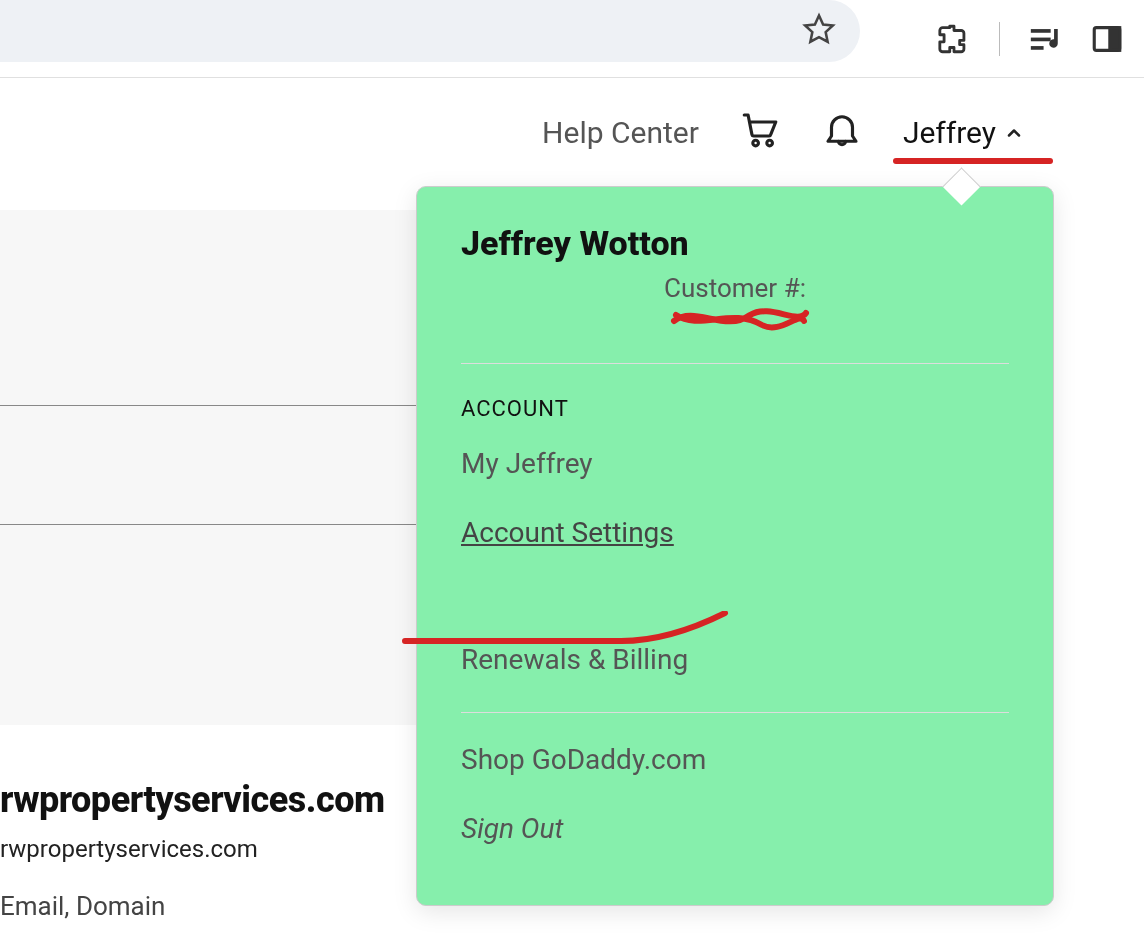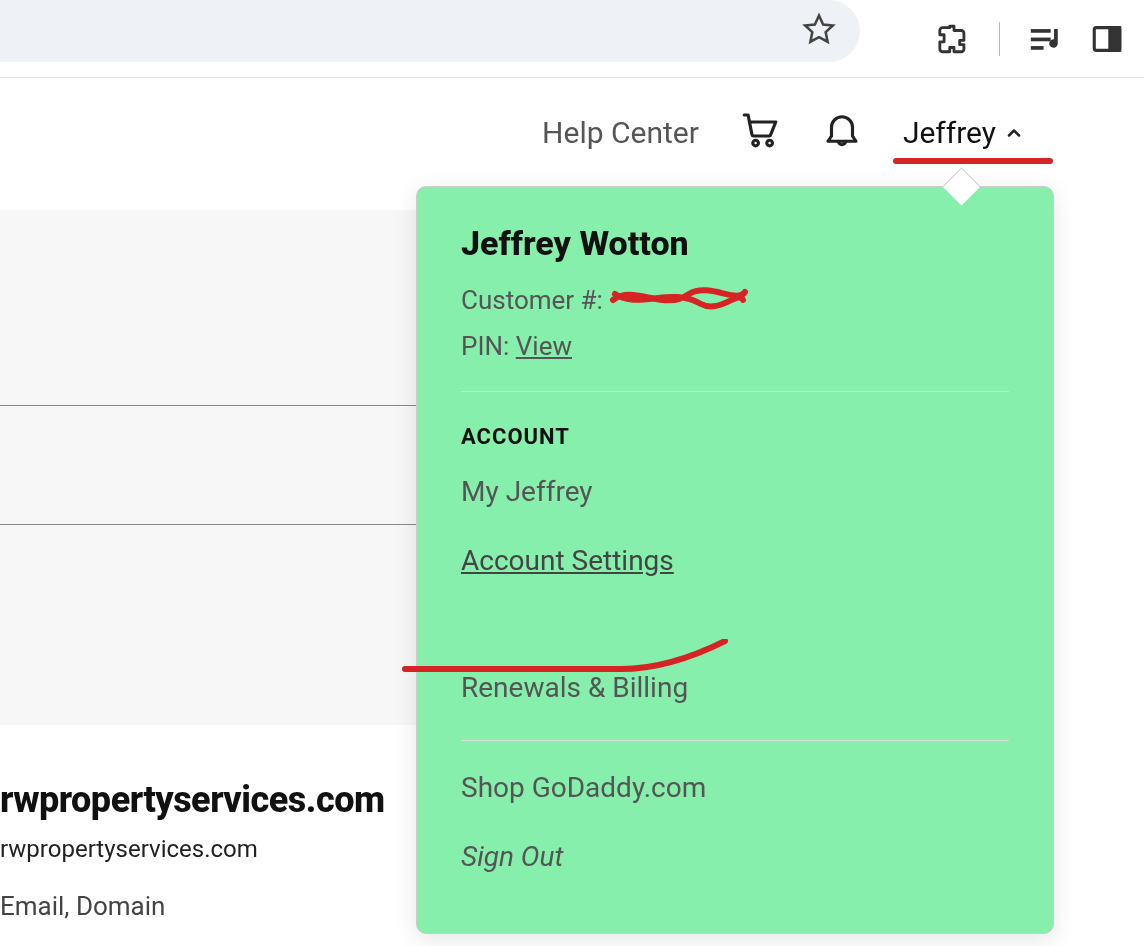--- a/index.html
+++ b/index.html
@@ -151,24 +151,25 @@
     transform: rotate(45deg);
   }
   .dd-name {
     font-size: 34px;
     font-weight: 800;
     color: #111;
   }
   .dd-custnum {
     font-size: 26px;
     color: #555;
-    margin-top: 22px;
+    margin-top: 10px;
     display: flex;
     align-items: center;
     gap: 6px;
+    flex-direction: column;
   }
   .redacted {
     display: inline-block;
     width: 130px;
     height: 24px;
     position: relative;
   }
   .redacted svg { position:absolute; top:-8px; left:0; }
   .dd-pin {
     font-size: 26px;
@@ -179,21 +180,21 @@
     color: #555;
     text-decoration: underline;
     cursor: pointer;
   }
   .dd-divider {
     border-top: 1px solid #ddd;
     margin: 30px 0 28px 0;
   }
   .dd-section-label {
     font-size: 22px;
-    font-weight: 700;
+    font-weight: 400;
     letter-spacing: 1px;
     color: #111;
     margin-bottom: 26px;
     margin-top: 32px;
   }
   .dd-item {
     font-size: 28px;
     color: #555;
     margin: 0 0 36px 0;
     cursor: pointer;
@@ -290,24 +291,20 @@
 <div class="dropdown">
   <div class="dd-name">Jeffrey Wotton</div>
   <div class="dd-custnum">
     <span>Customer #:</span>
     <span class="redacted">
       <svg width="140" height="34" viewBox="0 0 140 34">
         <path d="M4 20 C 25 4, 55 32, 80 14 C 100 2, 128 24, 136 12 M6 14 C 30 30, 62 6, 92 24 C 110 34, 130 10, 134 20" stroke="#d62424" stroke-width="6" fill="none" stroke-linecap="round"></path>
       </svg>
     </span>
   </div>
-  <div class="dd-pin">
-    <span>PIN:</span>
-    <a>View</a>
-  </div>
   <div class="dd-divider"></div>
   <div class="dd-section-label">ACCOUNT</div>
 
   <div class="dd-item">My Jeffrey</div><br>
 
   <div class="dd-item underlined">Account Settings</div>
   <svg class="red-swoosh" width="340" height="60" viewBox="0 0 340 60" style="position:relative; display:block; margin-top:-6px; margin-left:-30px;">
     <path d="M4 30 L 220 30 C 260 30, 300 14, 324 2" stroke="#d62424" stroke-width="6" fill="none" stroke-linecap="round"></path>
   </svg>
 

